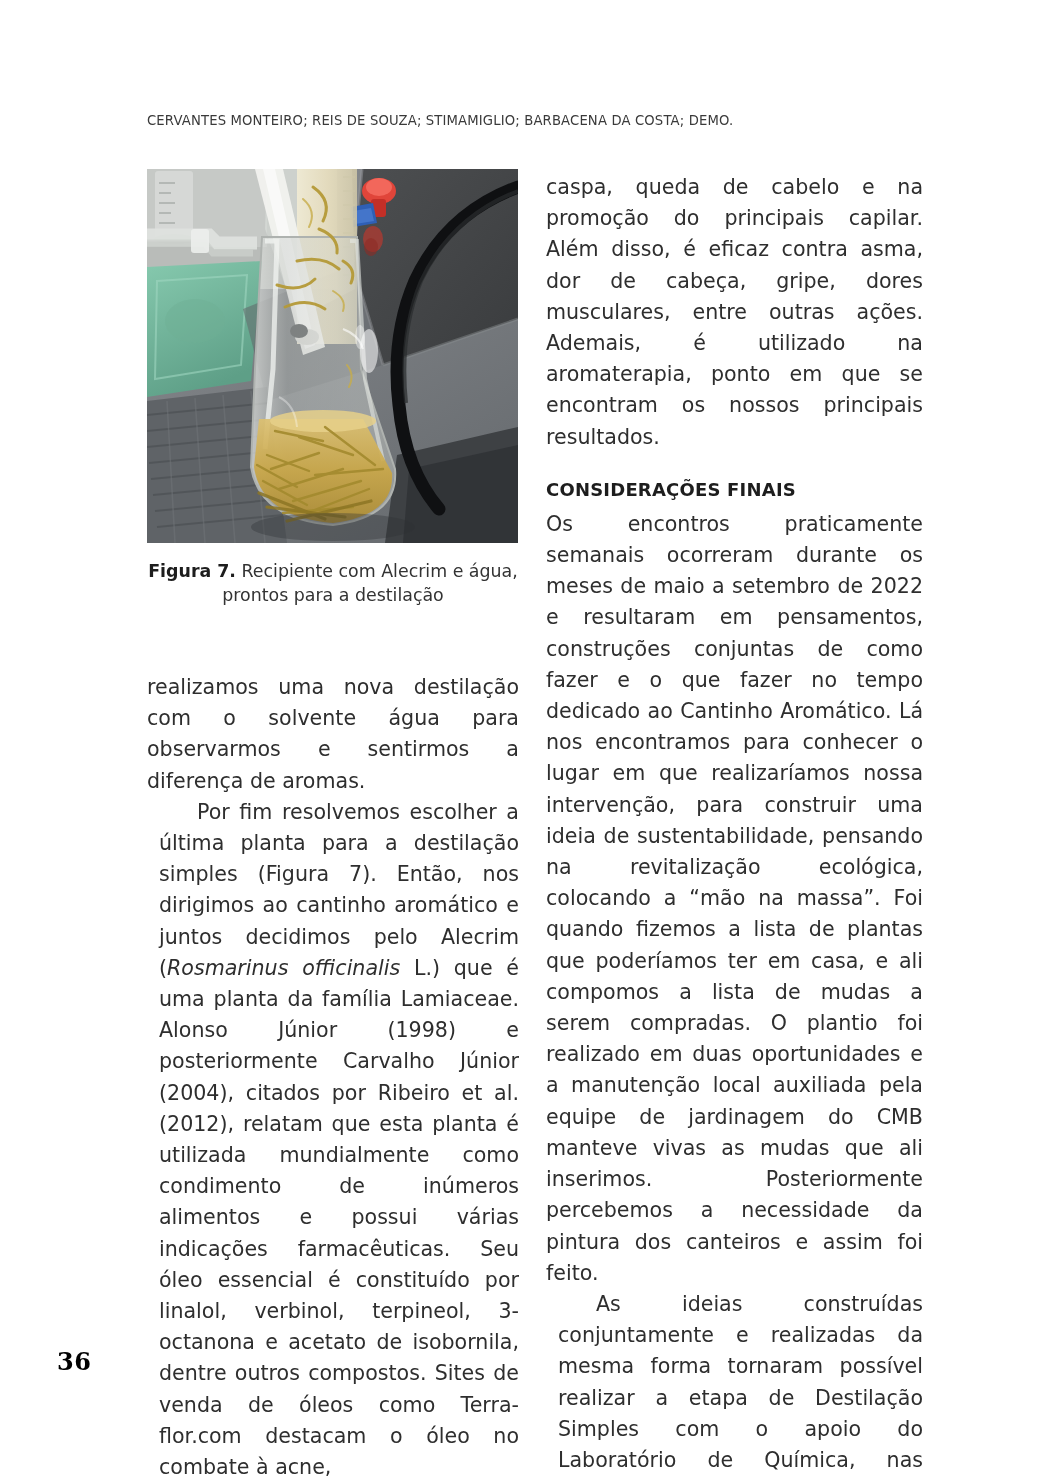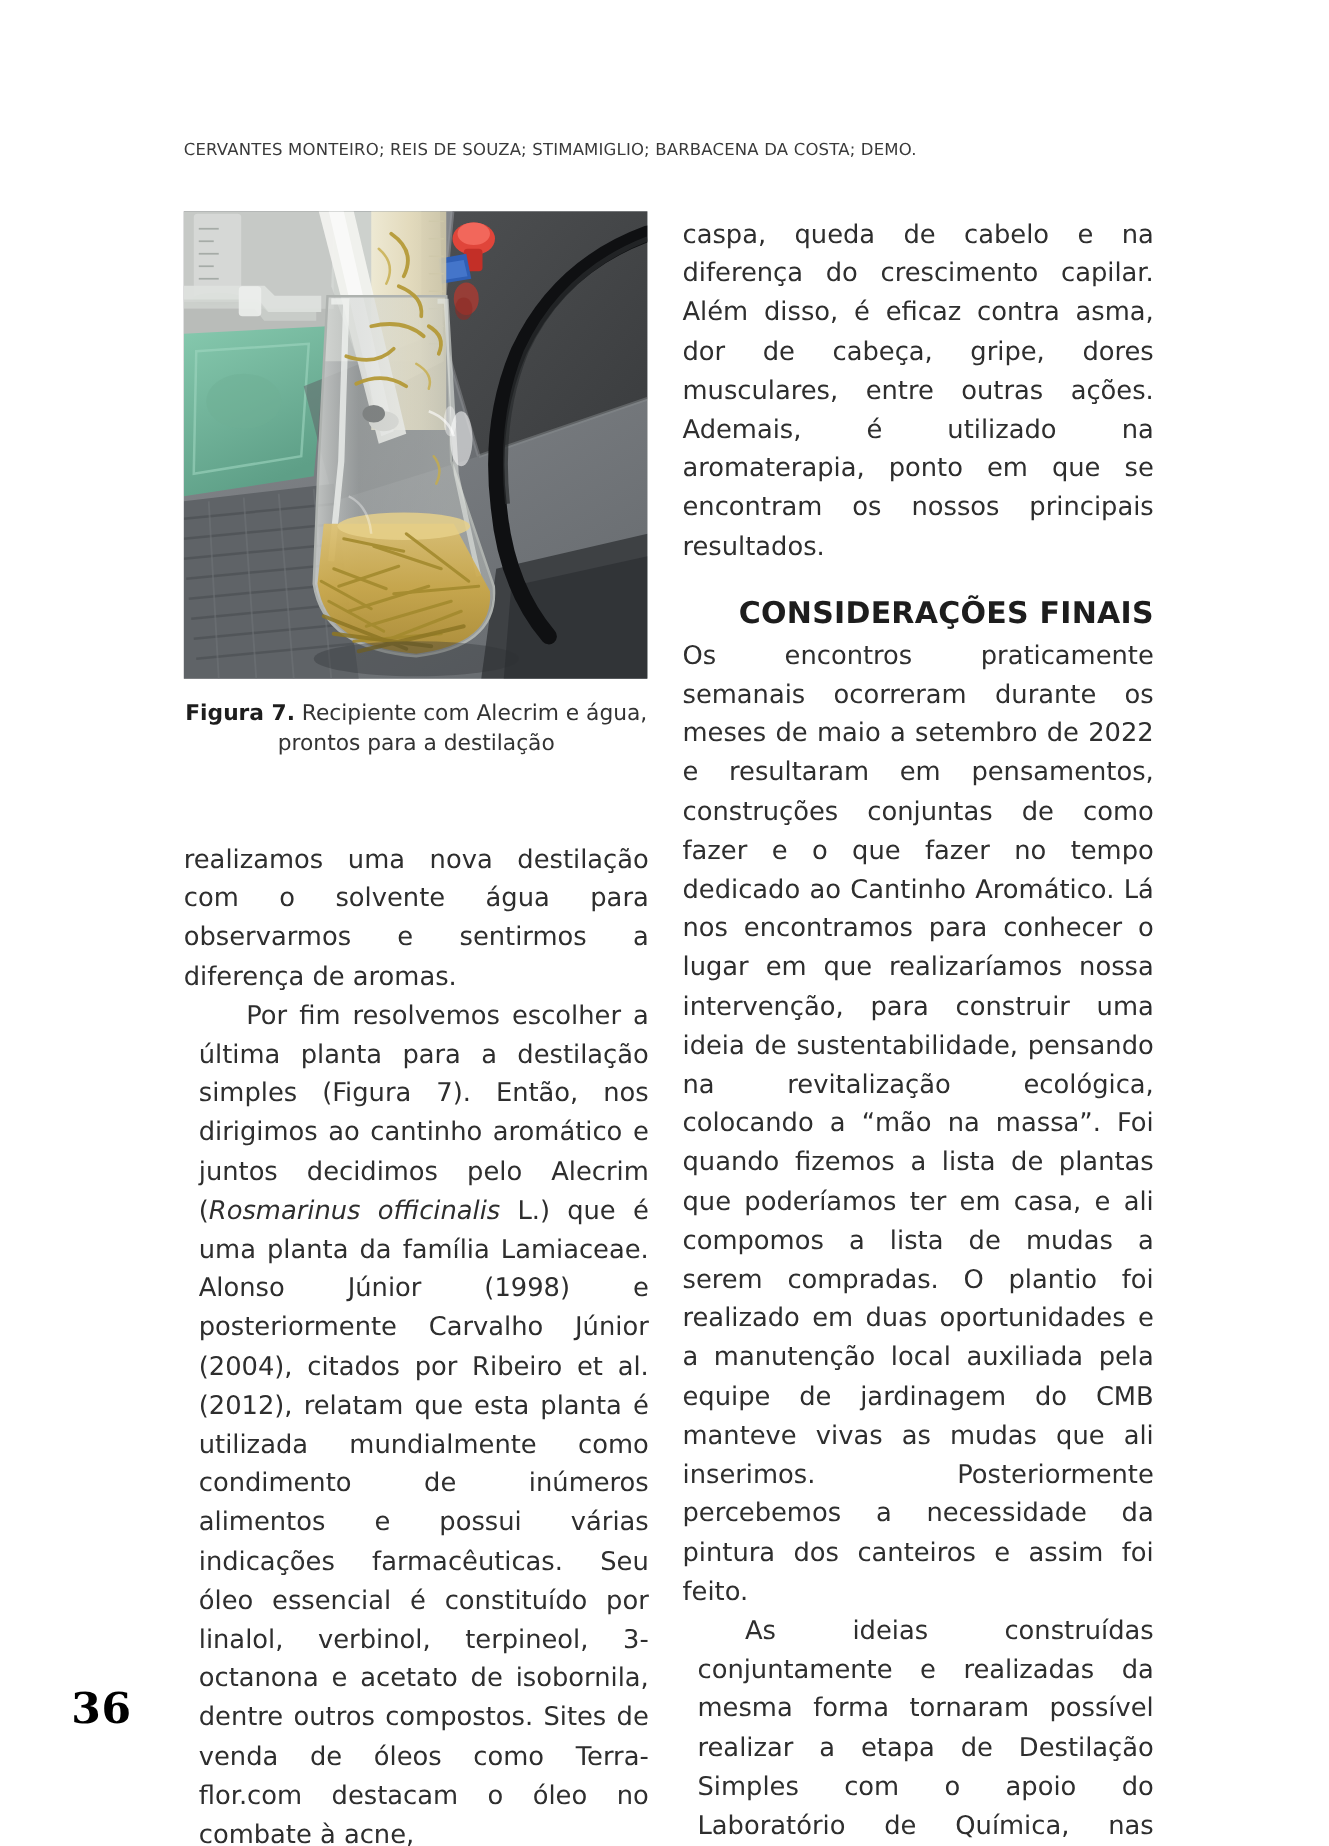--- a/index.html
+++ b/index.html
@@ -51,26 +51,26 @@
   .col p {
     margin: 0;
     text-align: justify;
     text-justify: inter-word;
     hyphens: manual;
   }
   .col p.indent { text-indent: 38px; margin-left: 12px; }
 
   .heading {
     margin: 0;
-    font-size: 24px;
+    font-size: 18px;
     line-height: 38px;
     font-weight: bold;
     letter-spacing: 0.2px;
     color: #1d1d1d;
-    text-align: right;
+    text-align: left;
   }
   .spacer-para { height: 18px; }
 
   em.sci { font-style: italic; }
 
   
   .figure-block {
     position: absolute;
     left: 147px;
     top: 169px;
@@ -98,21 +98,21 @@
   }
   .caption b { font-weight: bold; color: #1d1d1d; }
 
   
   .folio {
     position: absolute;
     left: 57px;
     top: 1347px;
     font-family: "DejaVu Serif", serif;
     font-weight: bold;
-    font-size: 34px;
+    font-size: 24px;
     color: #000000;
     letter-spacing: 0.5px;
   }
 </style>
 </head>
 <body>
 
 <div class="page">
 
   <div class="running-head">CERVANTES MONTEIRO; REIS DE SOUZA; STIMAMIGLIO; BARBACENA DA COSTA; DEMO.</div>
@@ -298,21 +298,21 @@
   <div class="caption">
     <b>Figura 7.</b><span> Recipiente com Alecrim e água, prontos para a destilação</span>
   </div>
 
   <div class="col col-left">
     <p>realizamos uma nova destilação com o solvente água para observarmos e sentirmos a diferença de aromas.</p>
     <p class="indent"><span>Por fim resolvemos escolher a última planta para a destilação simples (Figura 7). Então, nos dirigimos ao cantinho aromático e juntos decidimos pelo Alecrim (</span><em class="sci">Rosmarinus officinalis</em><span> L.) que é uma planta da família Lamiaceae. Alonso Júnior (1998) e posteriormente Carvalho Júnior (2004), citados por Ribeiro et al. (2012), relatam que esta planta é utilizada mundialmente como condimento de inúmeros alimentos e possui várias indicações farmacêuticas. Seu óleo essencial é constituído por linalol, verbinol, terpineol, 3-octanona e acetato de isobornila, dentre outros compostos. Sites de venda de óleos como Terra-flor.com destacam o óleo no combate à acne,</span></p>
   </div>
 
   <div class="col col-right">
-    <p>caspa, queda de cabelo e na diferença do crescimento capilar. Além disso, é eficaz contra asma, dor de cabeça, gripe, dores musculares, entre outras ações. Ademais, é utilizado na aromaterapia, ponto em que se encontram os nossos principais resultados.</p>
+    <p>caspa, queda de cabelo e na promoção do principais capilar. Além disso, é eficaz contra asma, dor de cabeça, gripe, dores musculares, entre outras ações. Ademais, é utilizado na aromaterapia, ponto em que se encontram os nossos principais resultados.</p>
     <div class="spacer-para"></div>
     <h2 class="heading">CONSIDERAÇÕES FINAIS</h2>
     <p>Os encontros praticamente semanais ocorreram durante os meses de maio a setembro de 2022 e resultaram em pensamentos, construções conjuntas de como fazer e o que fazer no tempo dedicado ao Cantinho Aromático. Lá nos encontramos para conhecer o lugar em que realizaríamos nossa intervenção, para construir uma ideia de sustentabilidade, pensando na revitalização ecológica, colocando a “mão na massa”. Foi quando fizemos a lista de plantas que poderíamos ter em casa, e ali compomos a lista de mudas a serem compradas. O plantio foi realizado em duas oportunidades e a manutenção local auxiliada pela equipe de jardinagem do CMB manteve vivas as mudas que ali inserimos. Posteriormente percebemos a necessidade da pintura dos canteiros e assim foi feito.</p>
     <p class="indent">As ideias construídas conjuntamente e realizadas da mesma forma tornaram possível realizar a etapa de Destilação Simples com o apoio do Laboratório de Química, nas pessoas da Tenente Oliveira e do Sargento Magno que abriram as portas do Laboratório de Química para o primeiro experimento que contou com o</p>
   </div>
 
   <div class="folio">36</div>
 
 </div>
 

